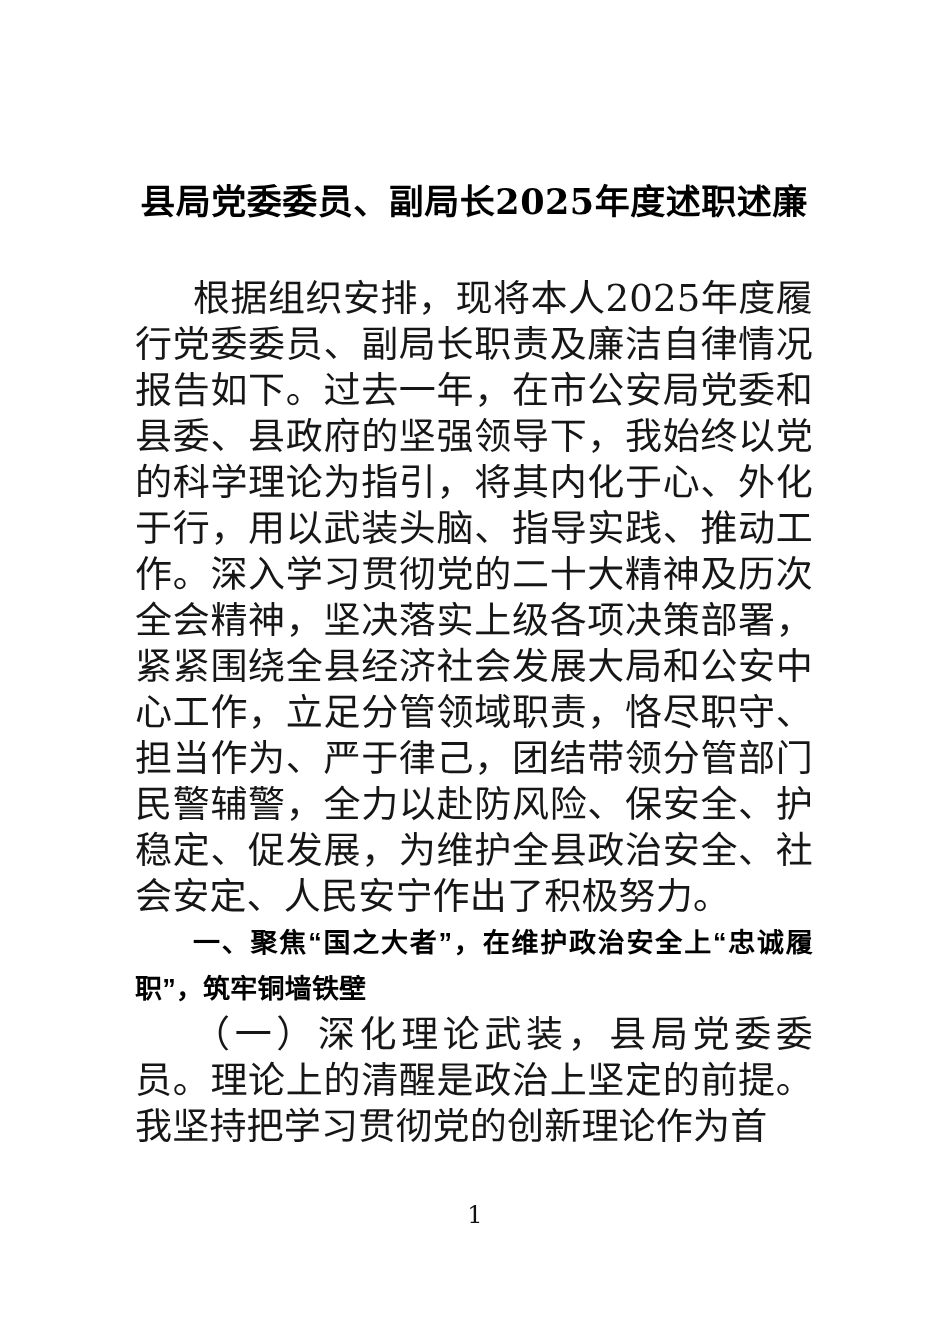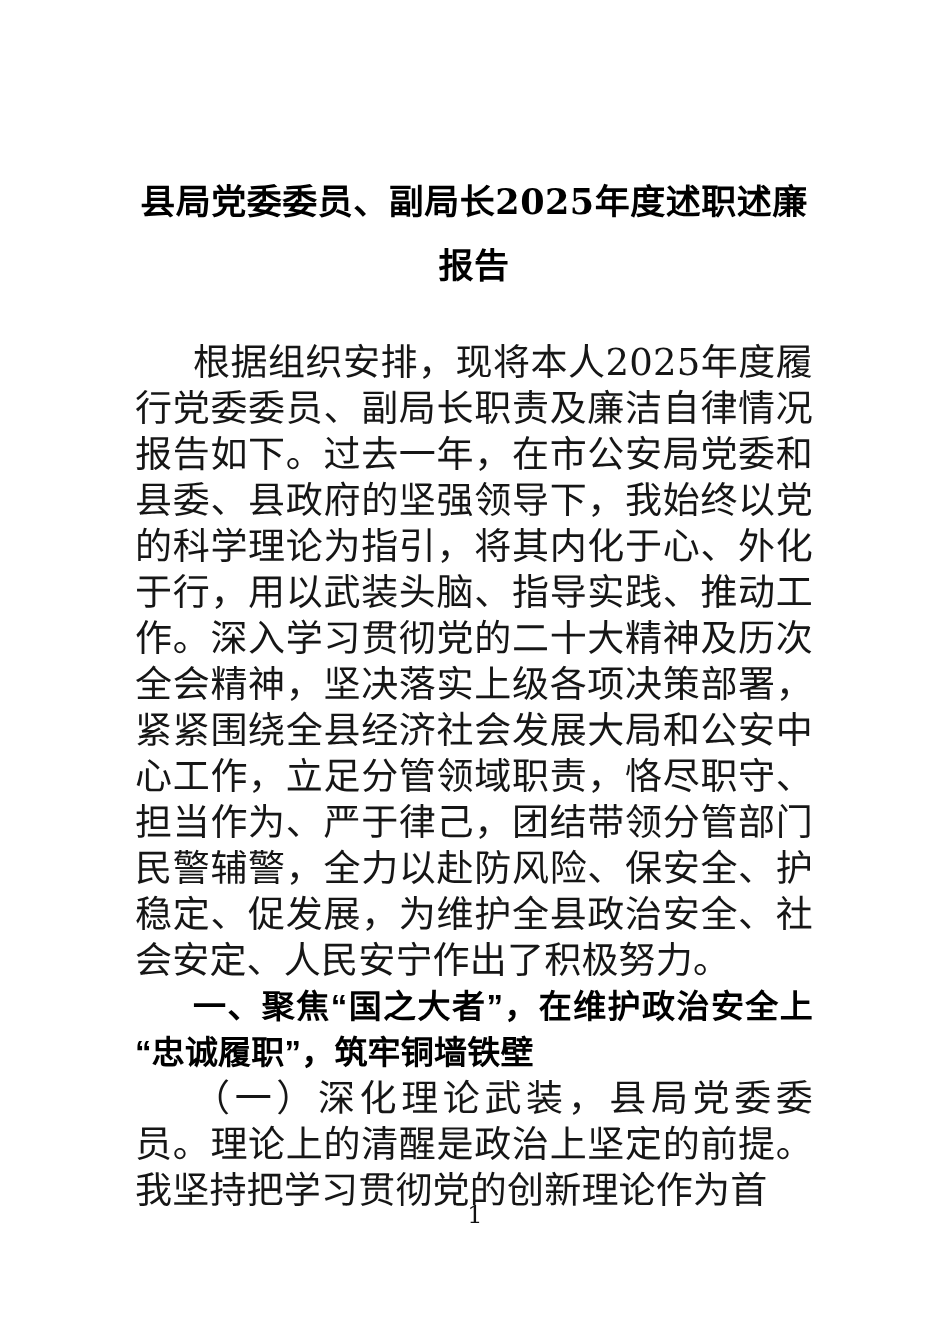--- a/index.html
+++ b/index.html
@@ -60,21 +60,21 @@
 
   .body-par.first {
     margin-top: 42px;
   }
 
   
   .section-heading {
     margin: 0;
     font-family: "Liberation Sans", "DejaVu Sans", sans-serif;
     font-weight: 700;
-    font-size: 33px;
+    font-size: 27px;
     line-height: 46px;
     color: #000000;
     text-align: justify;
     text-align-last: left;
     text-indent: 58px;
     letter-spacing: 0.2px;
   }
 
   
   .page-number {
@@ -91,21 +91,20 @@
 </style>
 </head>
 <body>
 
 <div class="page">
 
   <div class="content">
 
     <h1 class="doc-title">
       <span>县局党委委员、副局长2025年度述职述廉</span>
-      <span class="title-line-2">报告</span>
     </h1>
 
     <p class="body-par first">根据组织安排，现将本人2025年度履行党委委员、副局长职责及廉洁自律情况报告如下。过去一年，在市公安局党委和县委、县政府的坚强领导下，我始终以党的科学理论为指引，将其内化于心、外化于行，用以武装头脑、指导实践、推动工作。深入学习贯彻党的二十大精神及历次全会精神，坚决落实上级各项决策部署，紧紧围绕全县经济社会发展大局和公安中心工作，立足分管领域职责，恪尽职守、担当作为、严于律己，团结带领分管部门民警辅警，全力以赴防风险、保安全、护稳定、促发展，为维护全县政治安全、社会安定、人民安宁作出了积极努力。</p>
 
     <p class="section-heading">一、聚焦“国之大者”，在维护政治安全上“忠诚履职”，筑牢铜墙铁壁</p>
 
 
     <p class="body-par">（一）深化理论武装，县局党委委员。理论上的清醒是政治上坚定的前提。我坚持把学习贯彻党的创新理论作为首</p>
 
   </div>

